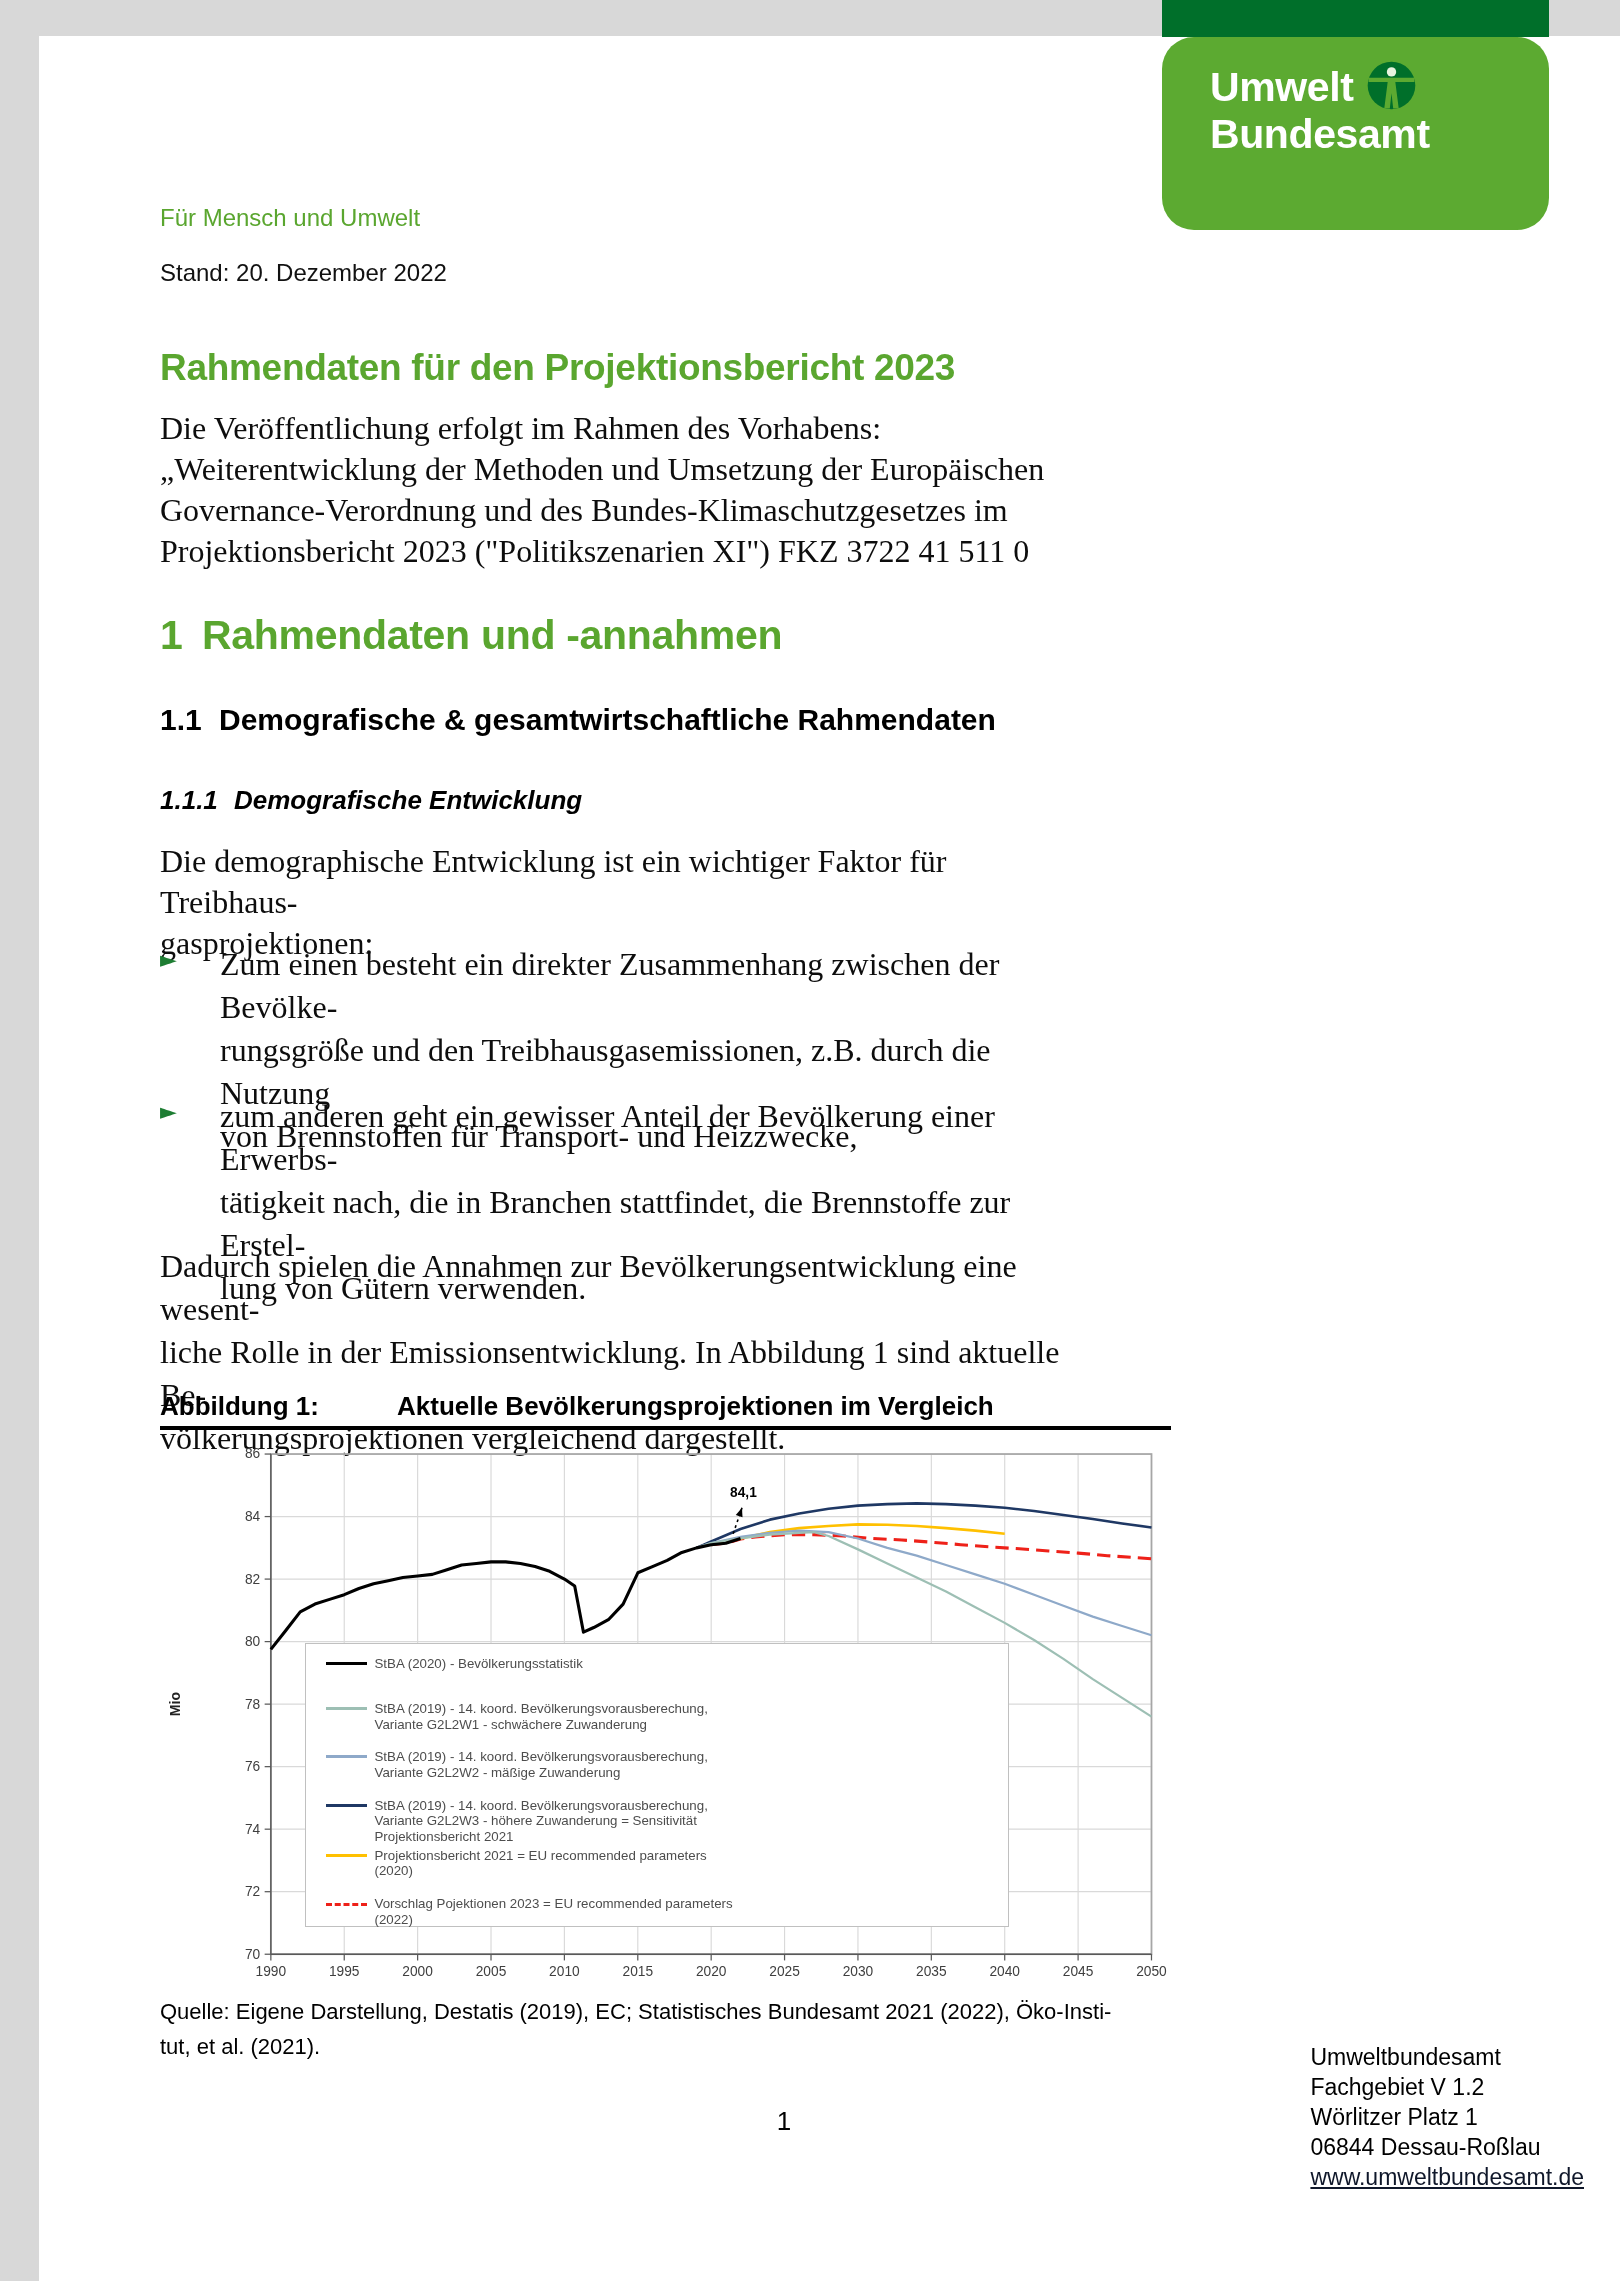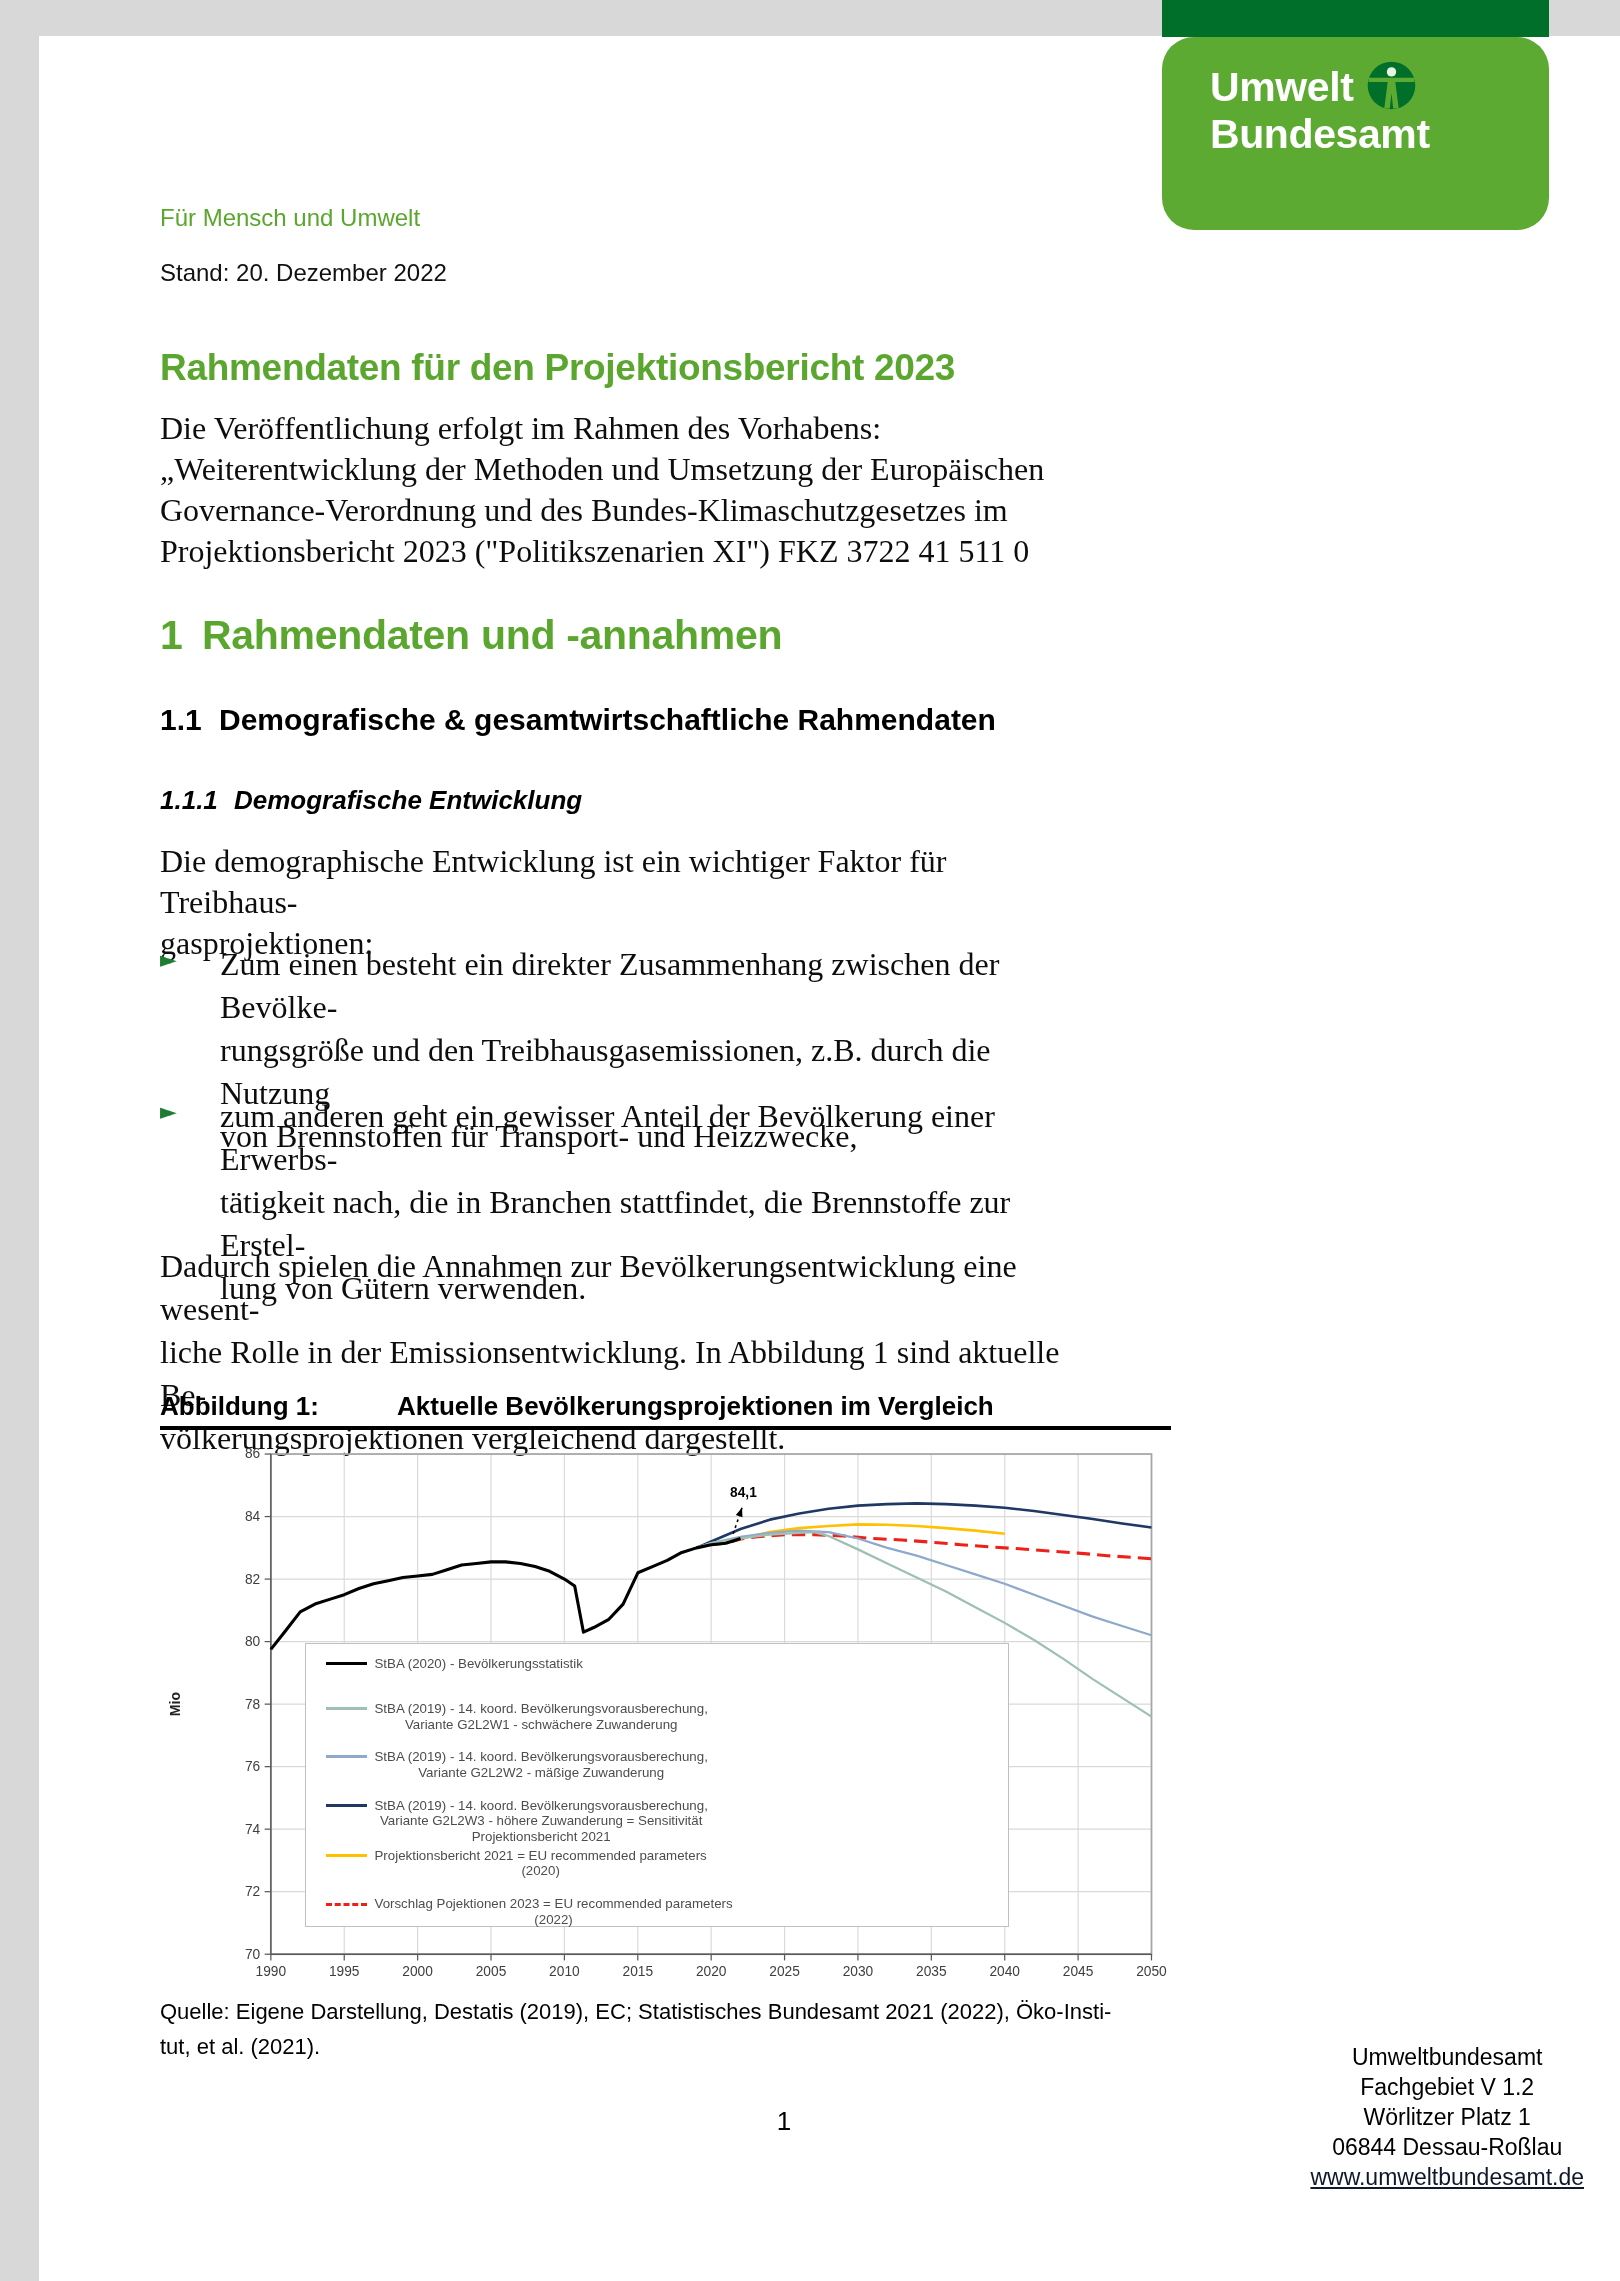--- a/index.html
+++ b/index.html
@@ -54,26 +54,26 @@
 
   .chart { position:absolute; left:121px; top:1409px; width:1011px; height:536px; }
   .chart svg { position:absolute; left:0; top:0; }
 
   .legend {
     position:absolute; left:145px; top:198px; width:704px; height:284px;
     background:#fff; border:0.9px solid #c0c0c0; padding:11.5px 8.9px 0 19.5px;
   }
   .legend-item { display:flex; }
   .legend-swatch { width:41px; flex:0 0 41px; margin-right:8px; margin-top:6.2px; }
-  .legend-label { font-size:13.3px; line-height:15.5px; color:#4d4d4d;text-align:center; }
+  .legend-label { font-size:13.3px; line-height:15.5px; color:#4d4d4d; }
 
   .quelle { position:absolute; left:121px; top:1958px; width:1029px; font-size:22px; line-height:35px; white-space:pre-line; color:#000; }
   .pagenum { position:absolute; left:0; top:2070px; width:1490px; text-align:center; font-size:26px; }
 
-  .footer { position:absolute; right:37px; top:2006px; text-align:center; font-size:23px; line-height:30px; color:#000; }
+  .footer { position:absolute; right:37px; top:2006px; text-align:left; font-size:23px; line-height:30px; color:#000; }
   .footer a { color:#0f172a; text-decoration:underline; }
 </style>
 </head>
 <body>
 
 <div class="strip-top"></div>
 <div class="strip-left"></div>
 
 <div class="page">
 

